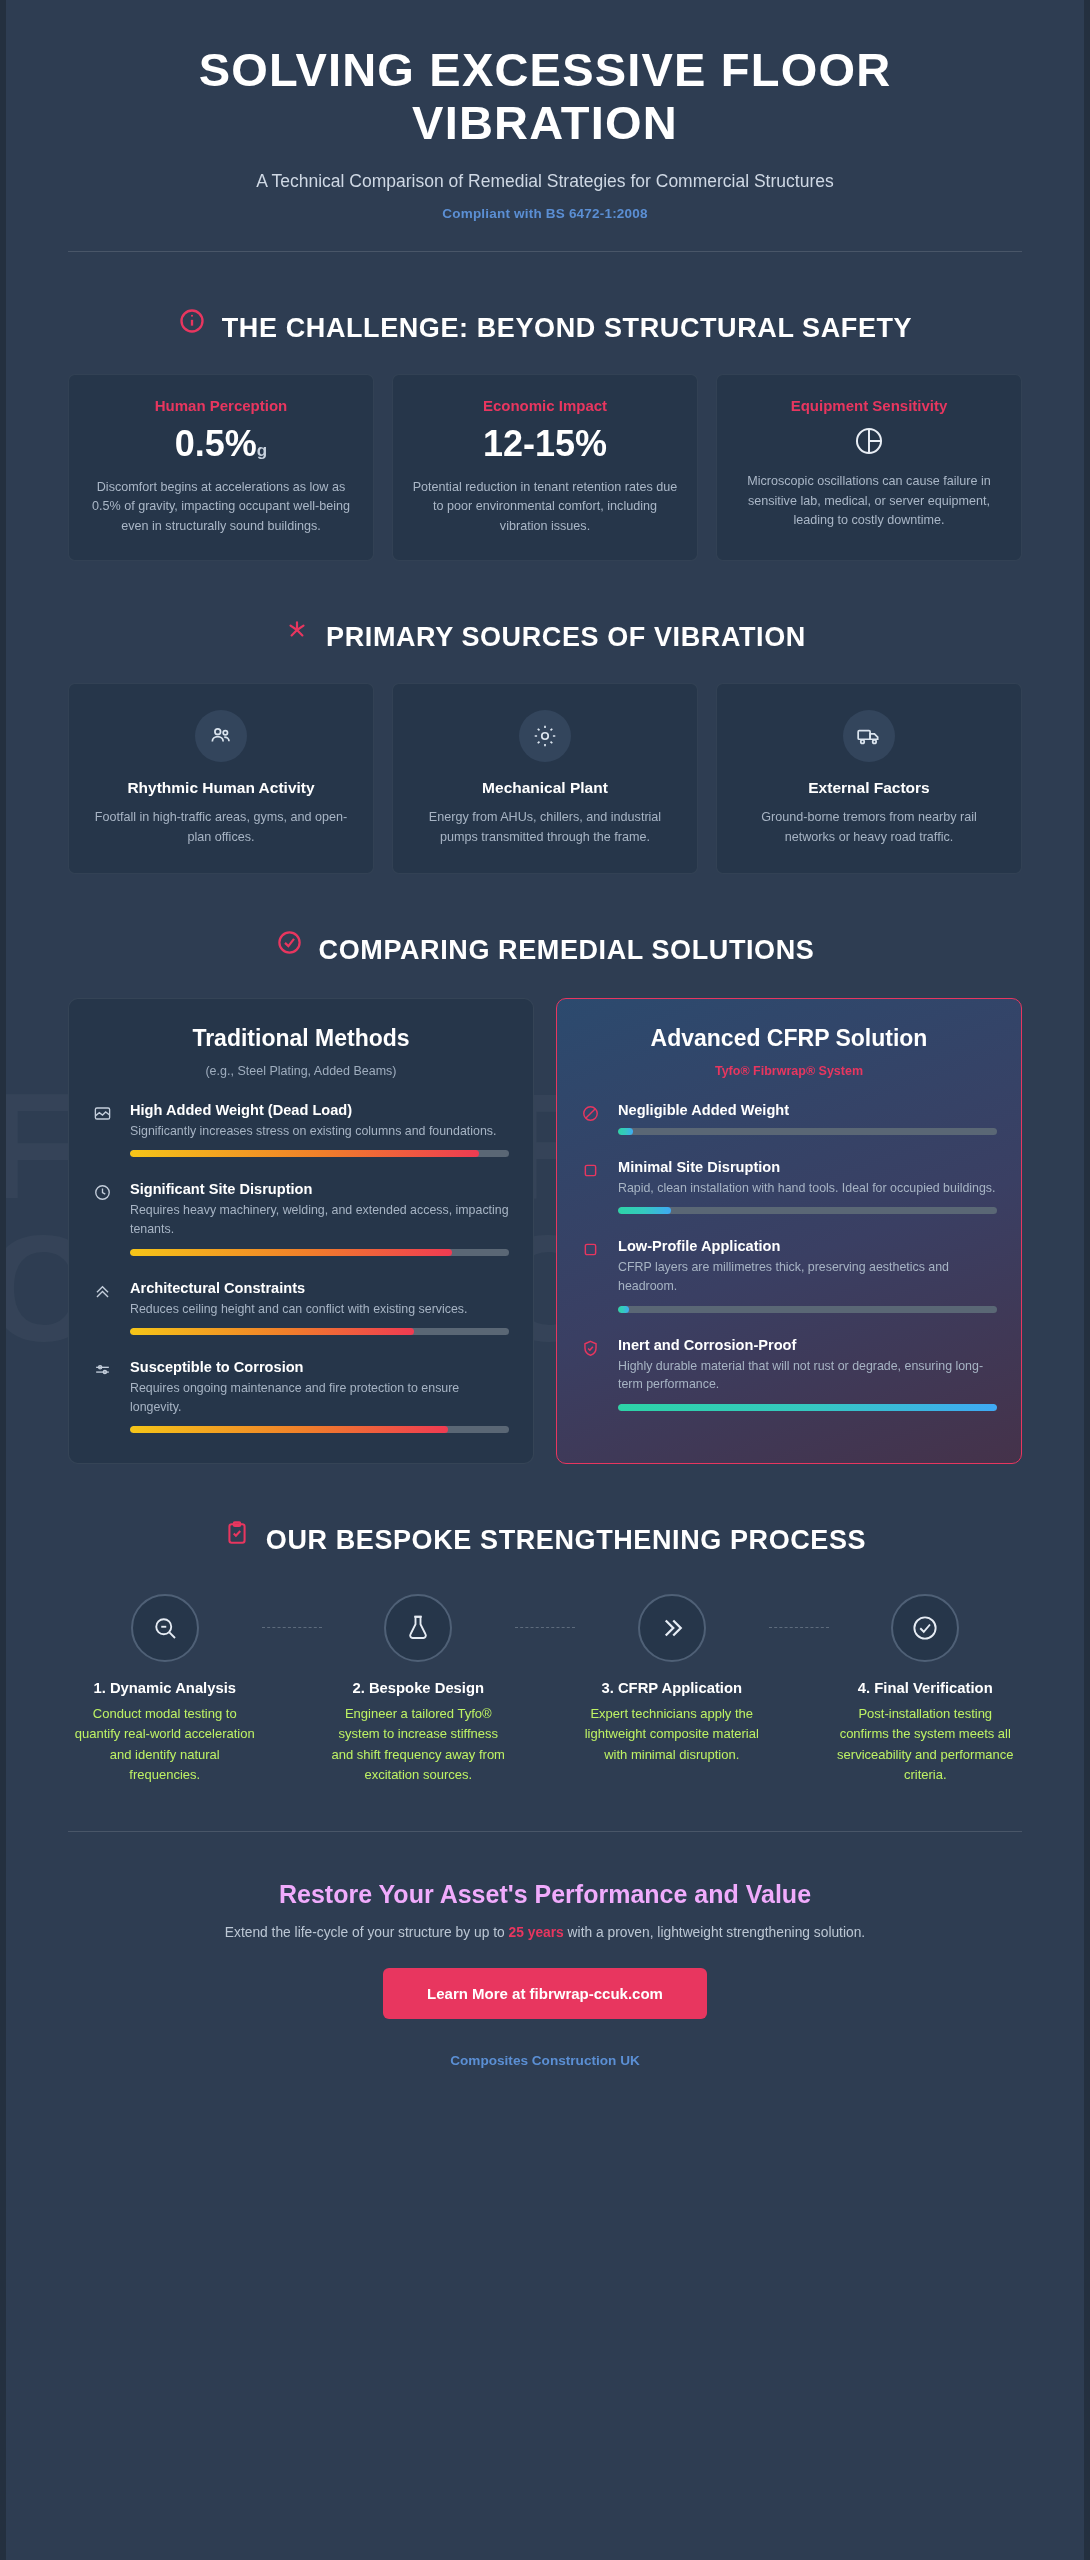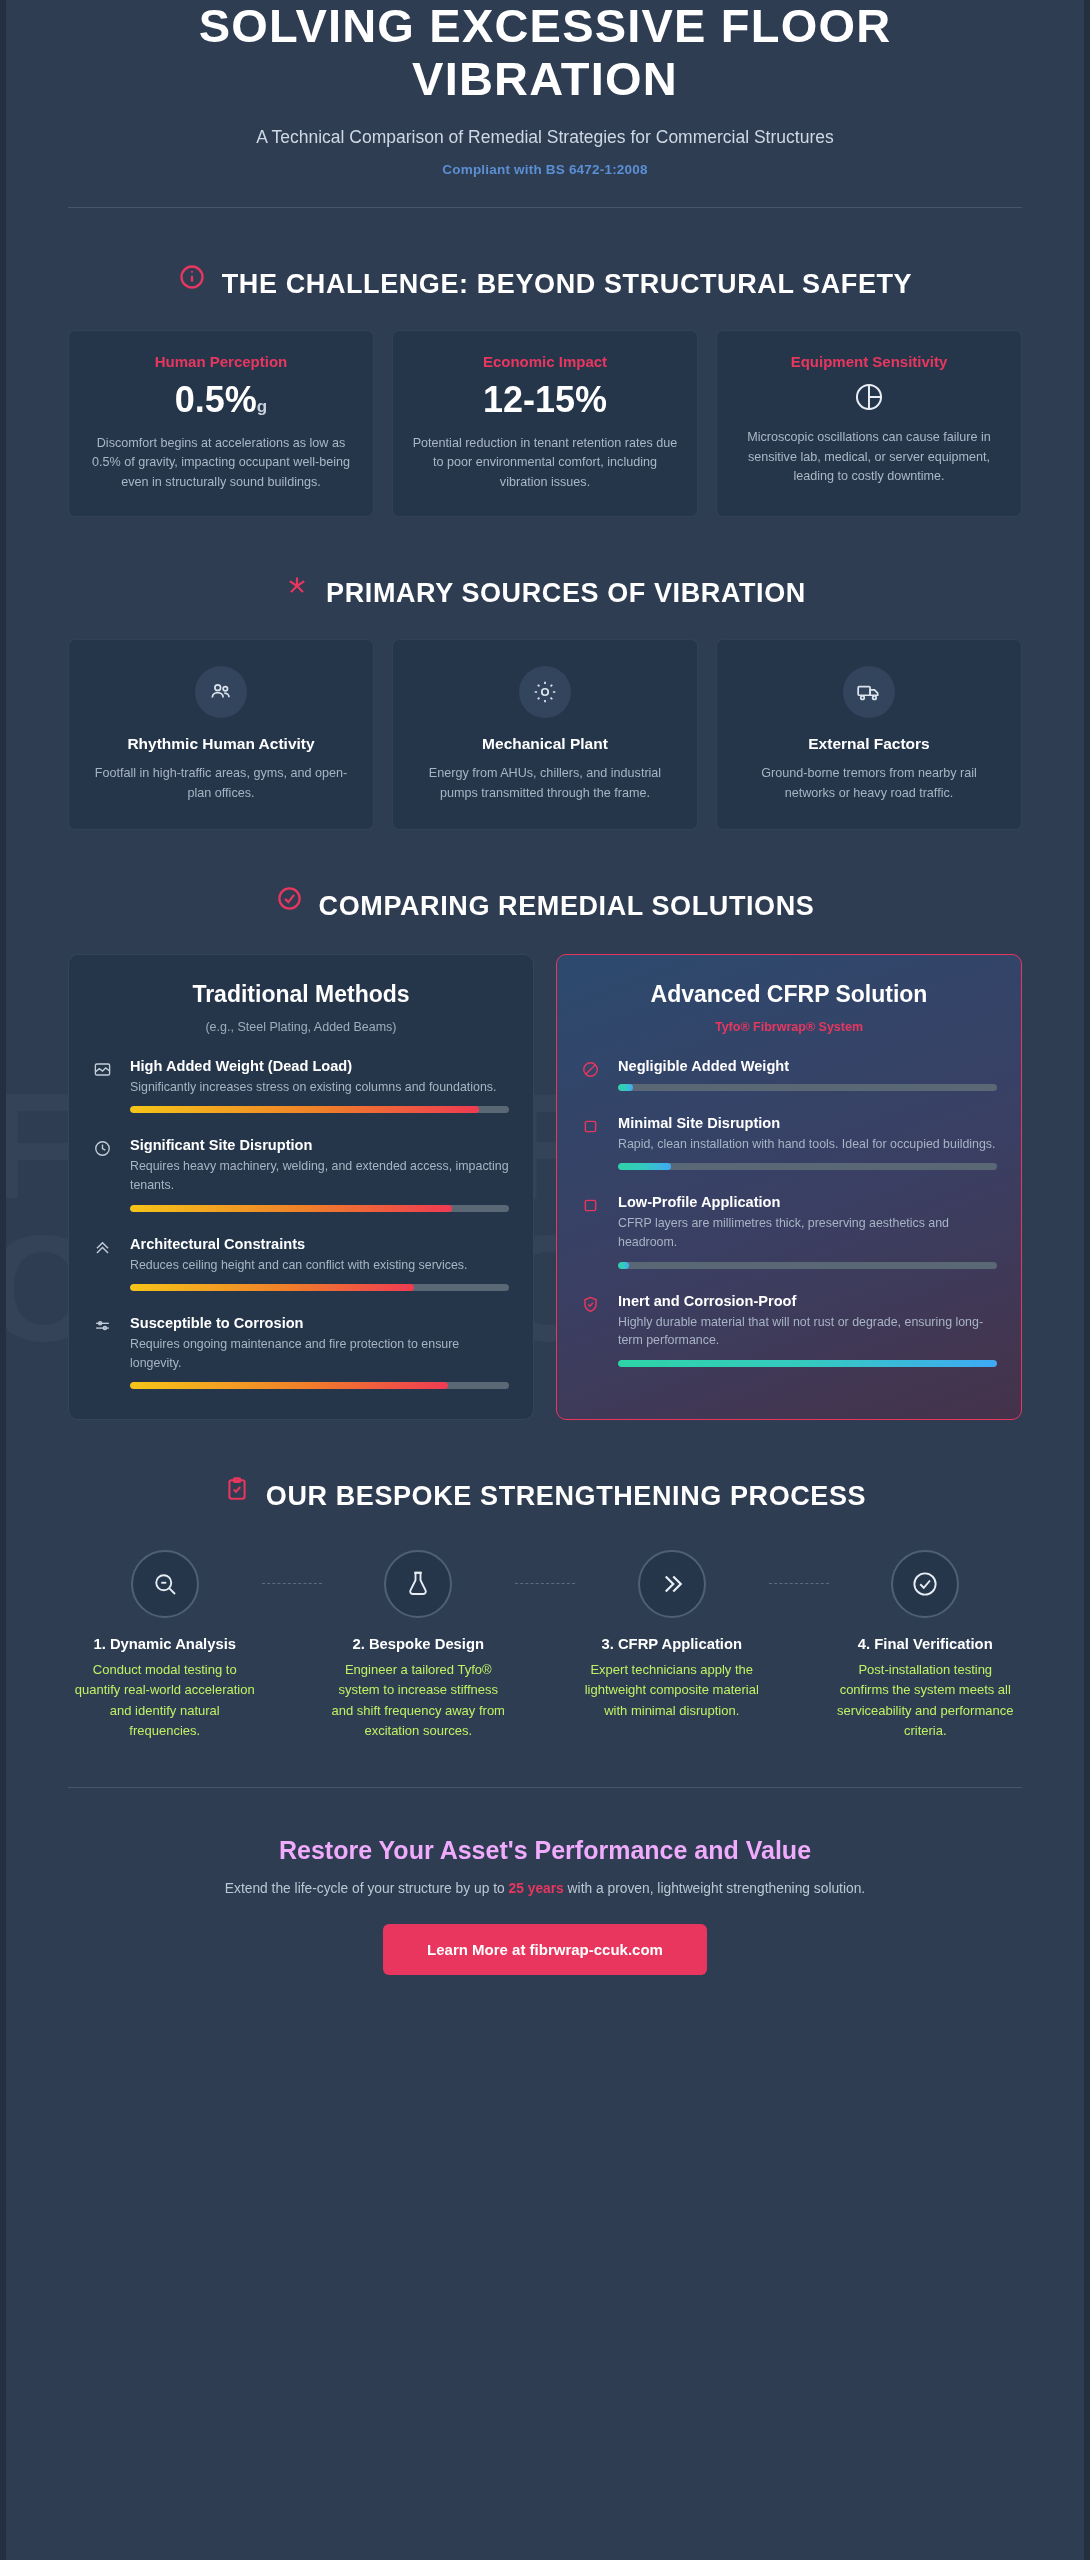--- a/index.html
+++ b/index.html
@@ -27,21 +27,21 @@
     letter-spacing: 6px;
     color: rgba(255,255,255,0.035);
     line-height: 0.95;
     pointer-events: none;
     white-space: pre;
     z-index: 0;
   }
   .inner { position: relative; z-index: 2; padding: 0 62px; }
 
   
-  .hero { text-align: center; }
+  .hero { padding-top: 44px; text-align: center; }
   .hero h1 {
     font-size: 47px;
     font-weight: 800;
     letter-spacing: 1.2px;
     line-height: 1.12;
     color: #ffffff;
     text-transform: uppercase;
   }
   .hero .sub {
     margin-top: 22px;
@@ -527,16 +527,17 @@
         <div class="sd">Post-installation testing confirms the system meets all serviceability and performance criteria.</div>
       </div>
     </div>
 
     <div class="rule" style="margin-top:46px"></div>
 
     <div class="cta">
       <h3>Restore Your Asset's Performance and Value</h3>
       <p><span>Extend the life-cycle of your structure by up to </span><span class="hl">25 years</span><span> with a proven, lightweight strengthening solution.</span></p>
       <button class="btn">Learn More at fibrwrap-ccuk.com</button>
+      <div class="foot">Composites Construction UK</div>
     </div>
 
   </div>
 </div>
 
 </body></html>

